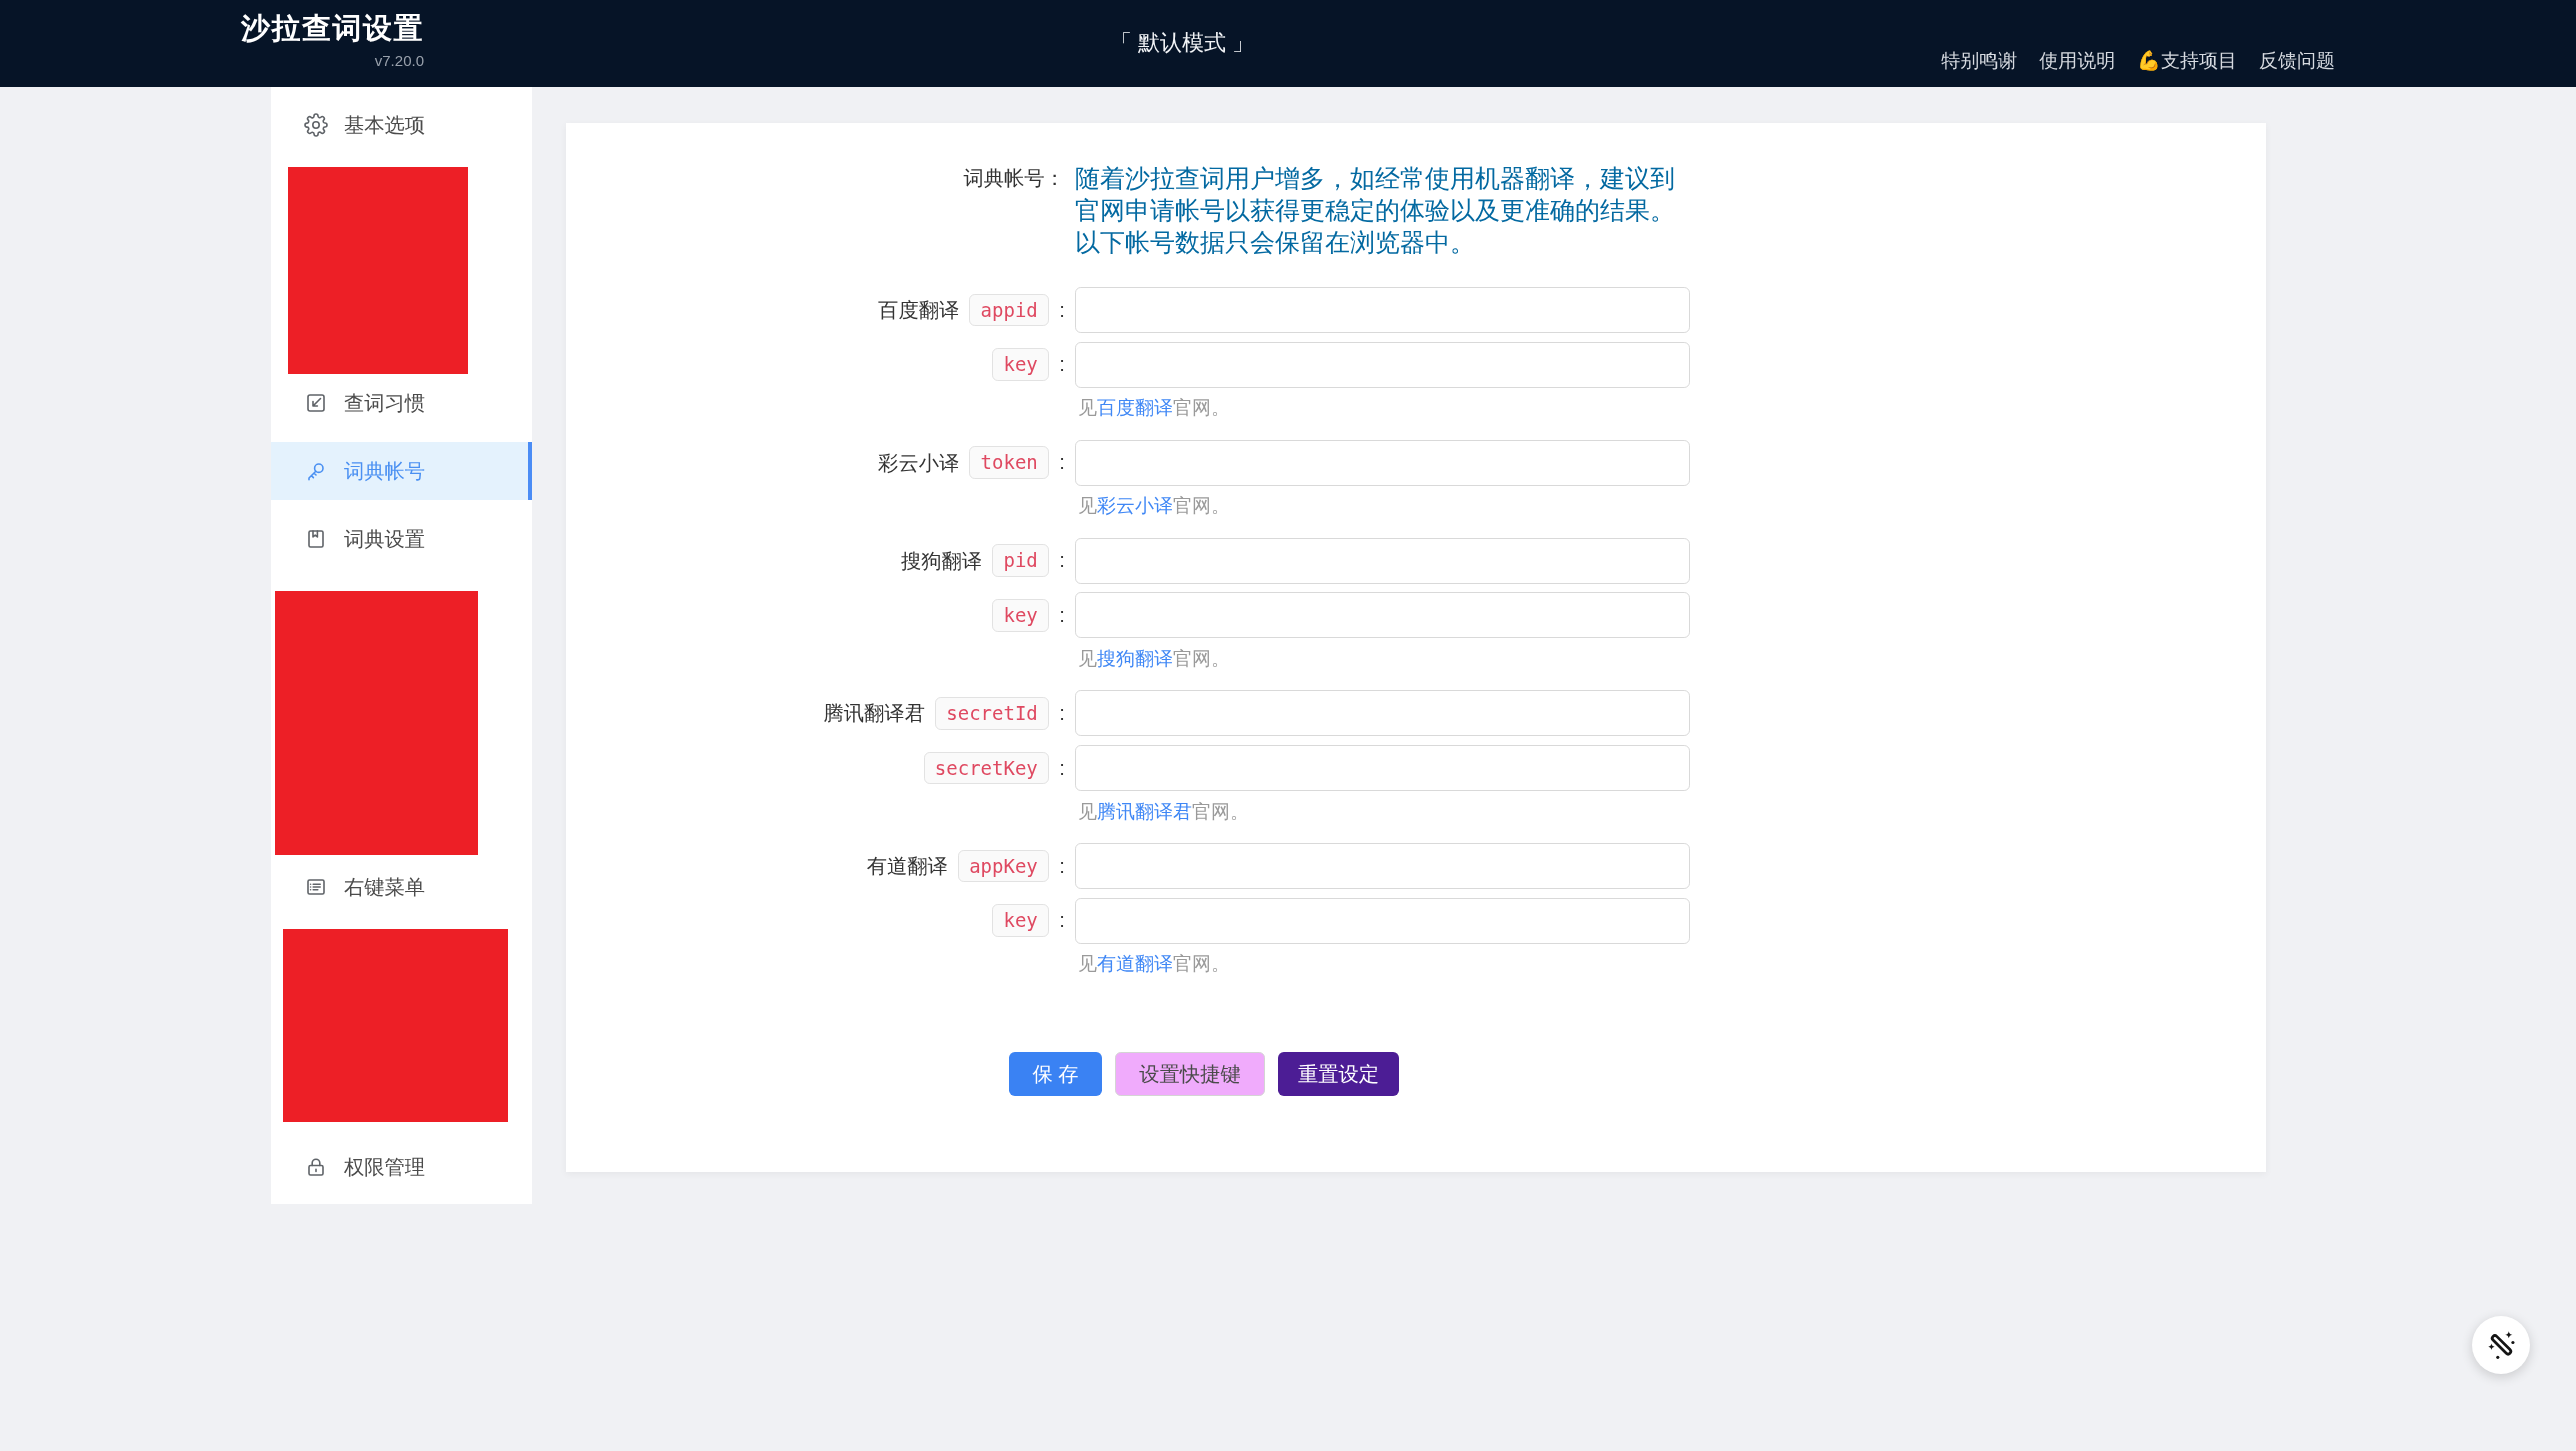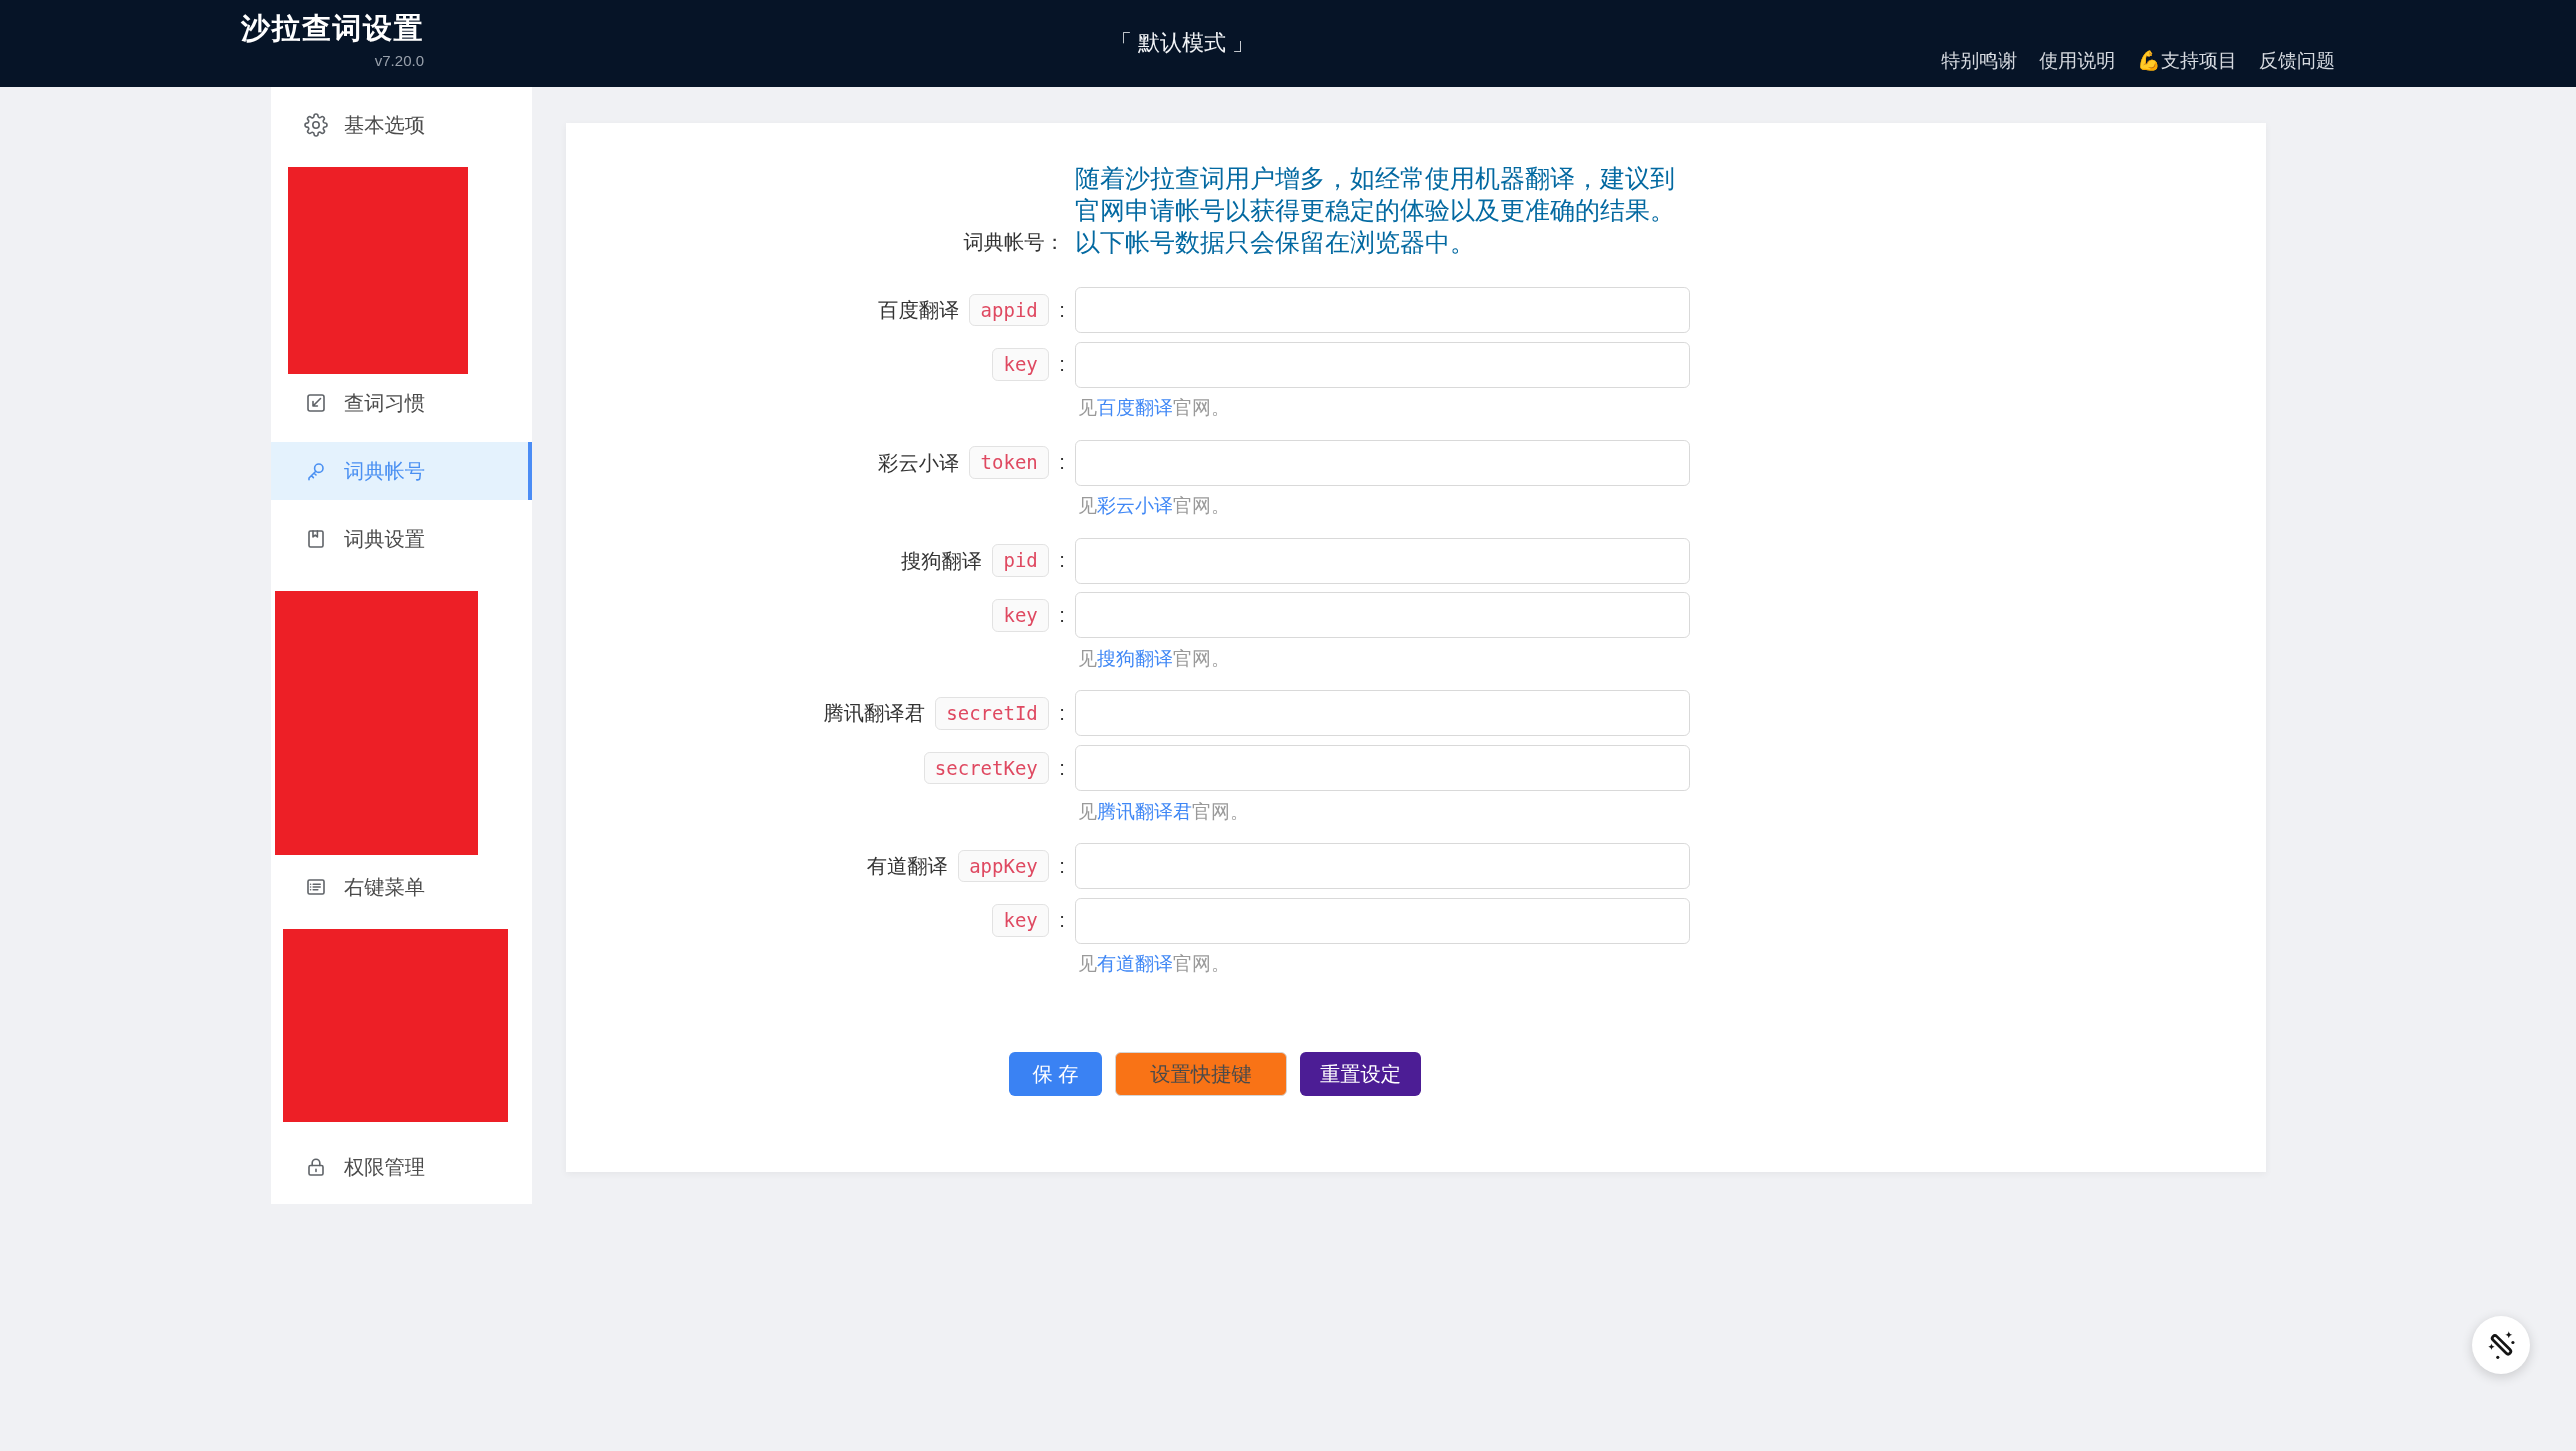--- a/index.html
+++ b/index.html
@@ -26,36 +26,36 @@
   .ad{background:#ed1f26;}
   .ad1{margin:13px 0 0 17.4px;width:180px;height:207px;}
   .ad2{margin:23px 0 0 4.4px;width:203px;height:264px;}
   .ad3{margin:13px 0 0 11.6px;width:225px;height:193px;}
   .mt14{margin-top:10.2px;} .mt4{margin-top:2.9px;} .mt22{margin-top:16px;}
   
   .card{position:absolute;left:566px;top:123px;width:1700px;height:1049px;background:#ffffff;
         box-shadow:0 1.5px 7.3px rgba(0,0,0,0.05);box-sizing:border-box;padding-top:39px;}
   .intro-row{display:flex;margin-bottom:29px;}
   .lcol{width:509px;display:flex;justify-content:flex-end;align-items:center;gap:10.2px;padding-right:10.2px;box-sizing:border-box;flex:0 0 auto;}
-  .lcol.top{align-items:flex-end;}
+  .lcol.top{align-items:flex-start;}
   .flabel{font-size:20.3px;color:#333333;line-height:32px;white-space:nowrap;}
   .intro-text{width:602px;font-size:25px;line-height:32px;color:#0369a1;}
   .frow{display:flex;align-items:center;margin-bottom:8.7px;}
   .code-badge{font-family:"DejaVu Sans Mono","Liberation Mono",monospace;font-size:19px;color:#df4961;
               background:#fafafa;border:1.5px solid #e2e2e2;border-radius:5.8px;padding:5.8px 10.2px;line-height:1;}
   .colon{font-size:20.3px;color:#333333;}
   .tinput{width:615px;height:46px;border:1.5px solid #d9d9d9;border-radius:5.8px;box-sizing:border-box;
           padding:0 11.6px;font-size:19px;color:#333;background:#ffffff;outline:none;}
   .note-row{margin:5.8px 0 20.3px 512px;font-size:19px;color:#9a9a9a;line-height:23px;}
   .note-row a{color:#3f87f5;text-decoration:none;cursor:pointer;}
   .btn-row{margin:77px 0 0 443px;display:flex;gap:13px;}
   .btn{height:44px;font-size:20.3px;border-radius:5.8px;display:flex;align-items:center;justify-content:center;
        cursor:pointer;border:none;font-family:inherit;white-space:nowrap;}
   .btn-save{width:93px;background:#3a82f3;color:#ffffff;}
-  .btn-shortcut{width:172px;background:#f97316;border:1.5px solid #d4d4d4;color:#4a4a4a;box-sizing:border-box;padding-left:6px;}
+  .btn-shortcut{width:150px;background:#f0abfc;border:1.5px solid #d4d4d4;color:#4a4a4a;box-sizing:border-box;padding-left:6px;}
   .btn-reset{width:121px;background:#4c1d95;color:#ffffff;}
   
   .fab{position:absolute;left:2472px;top:1316px;width:58px;height:58px;border-radius:50%;background:#ffffff;
        box-shadow:0 2.9px 11.6px rgba(0,0,0,0.16);display:flex;align-items:center;justify-content:center;cursor:pointer;border:none;}
   .fab svg{width:33px;height:33px;}
 </style>
 </head>
 <body>
 
 <div class="topbar">

